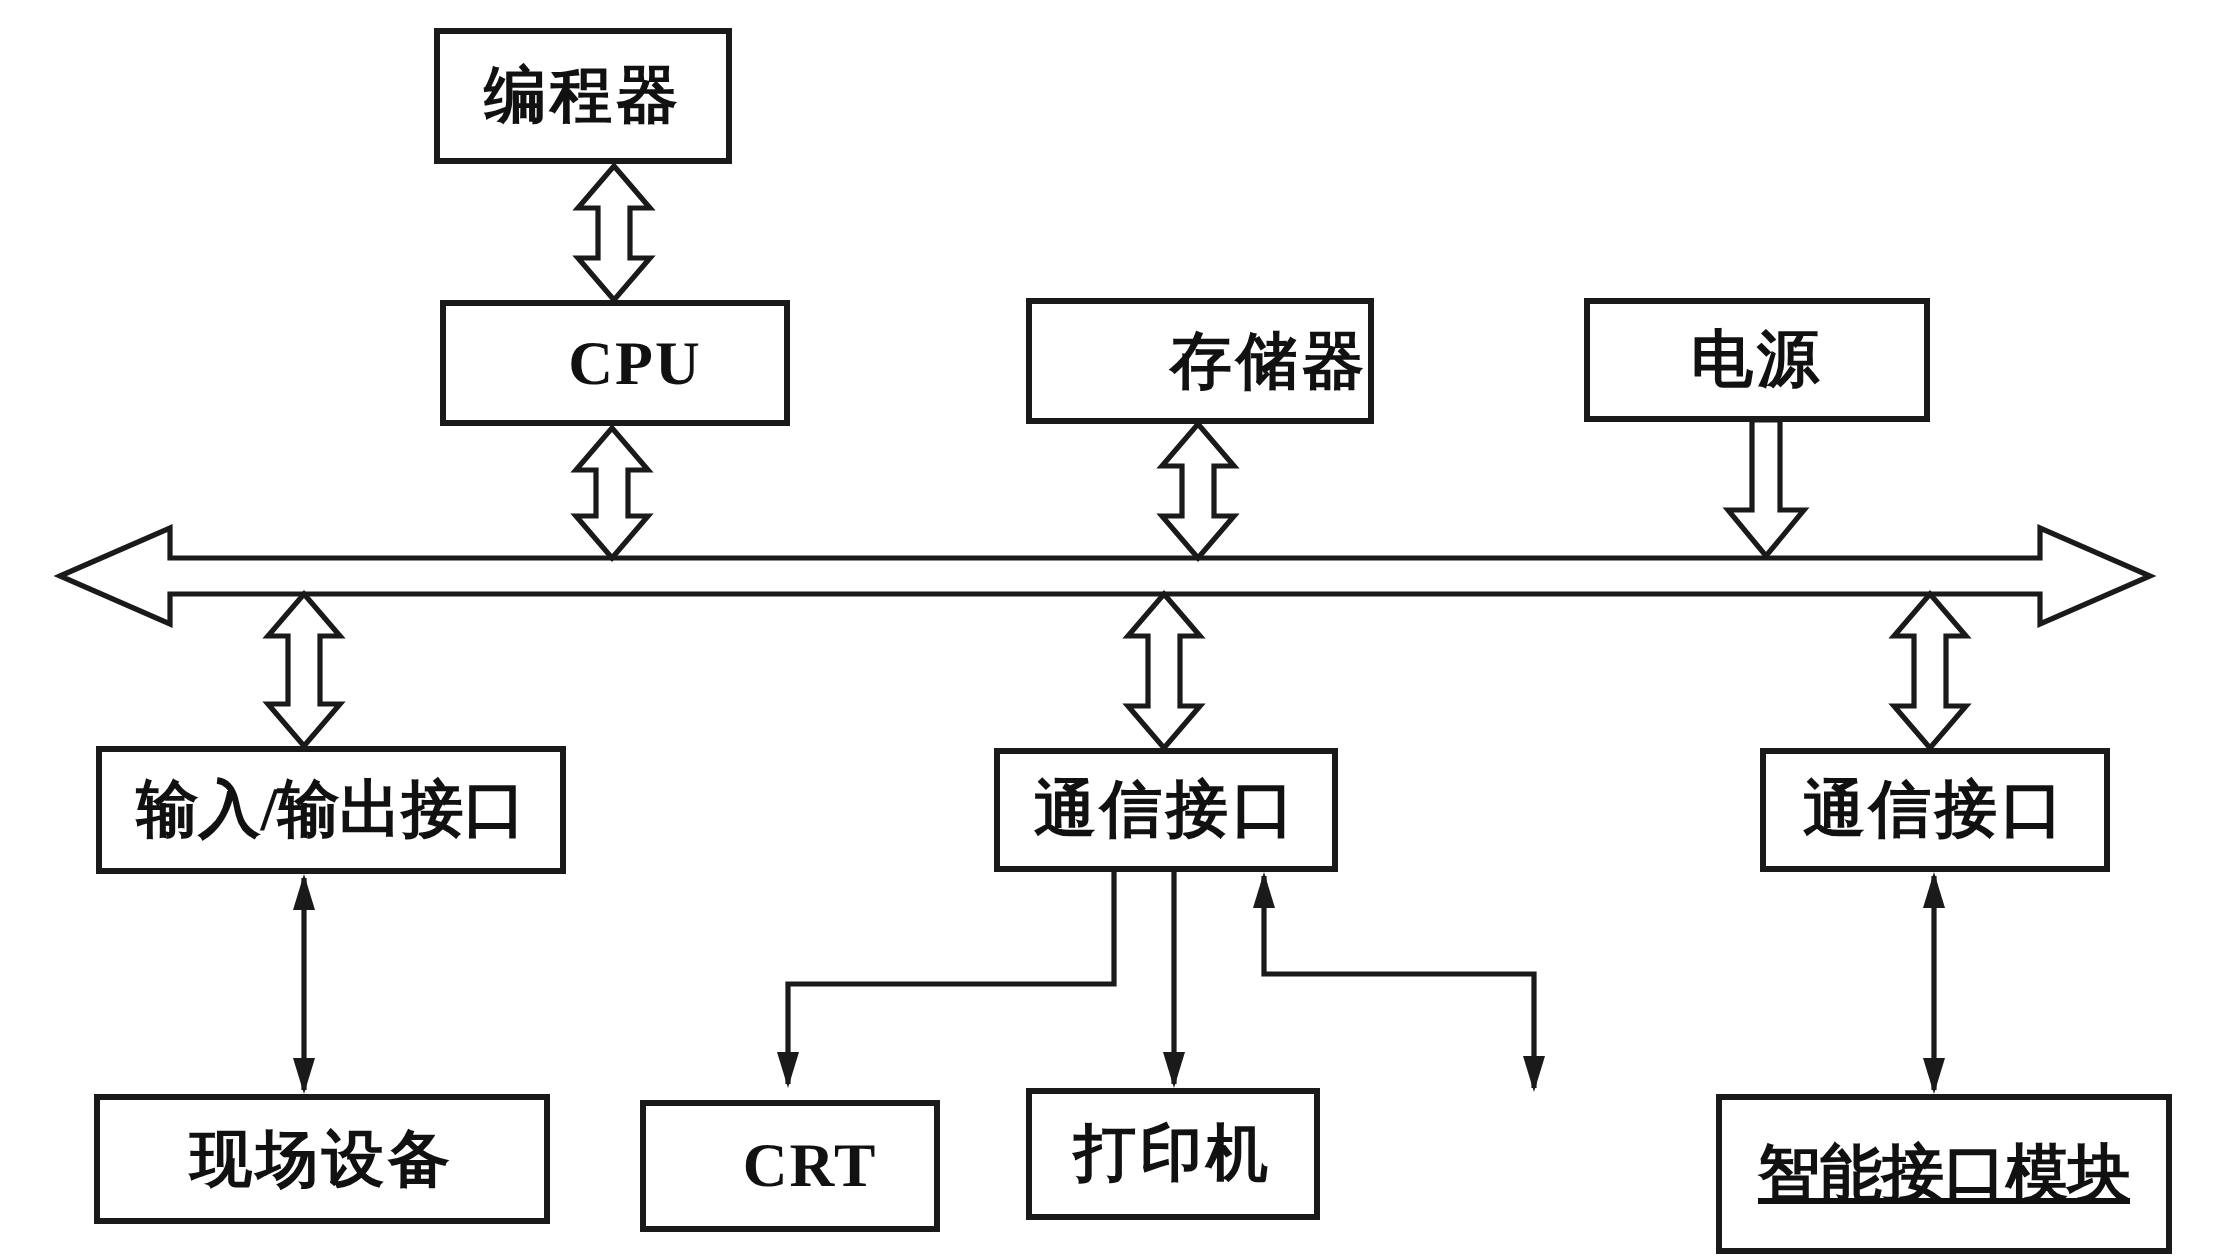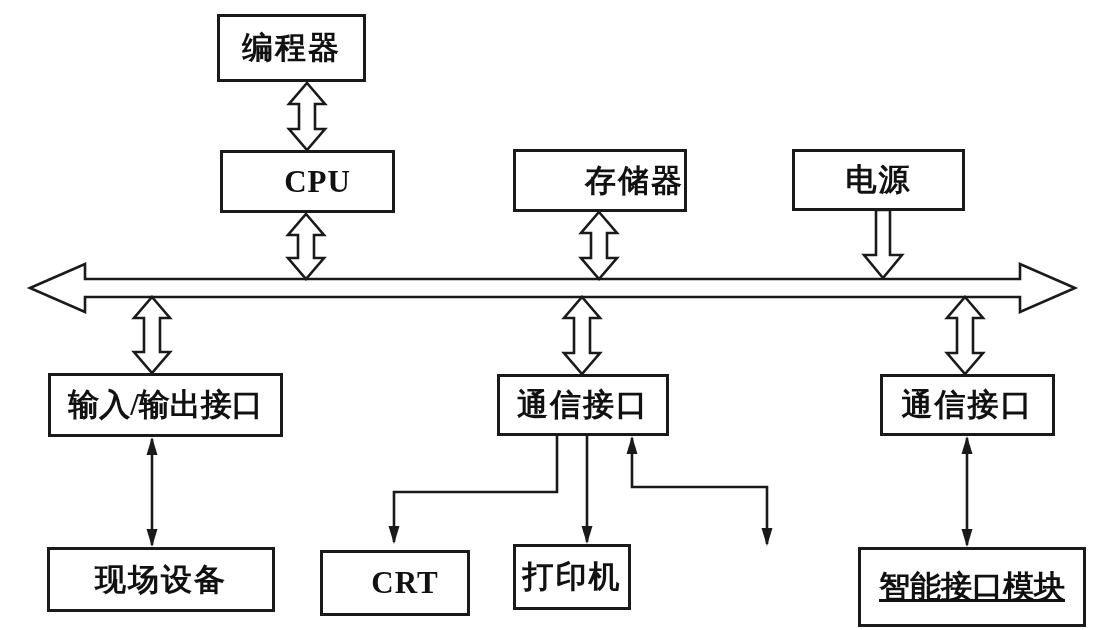--- a/index.html
+++ b/index.html
@@ -40,21 +40,21 @@
   
   #box-programmer        { left: 217px; top: 14px;  width: 149px; height: 68px; }
   #box-cpu               { left: 220px; top: 150px; width: 175px; height: 63px; }
   #box-memory            { left: 513px; top: 149px; width: 174px; height: 63px; justify-content: flex-end; }
   #box-power             { left: 792px; top: 149px; width: 173px; height: 62px; }
   #box-io-interface      { left: 48px;  top: 373px; width: 235px; height: 64px; letter-spacing: 0; }
   #box-comm-mid          { left: 497px; top: 374px; width: 172px; height: 62px; }
   #box-comm-right        { left: 880px; top: 374px; width: 175px; height: 62px; }
   #box-field-device      { left: 47px;  top: 547px; width: 228px; height: 65px; }
   #box-crt               { left: 320px; top: 522px; width: 150px; height: 66px; margin-top: 28px; }
-  #box-printer           { left: 513px; top: 544px; width: 118px; height: 66px; }
+  #box-printer           { left: 513px; top: 544px; width: 147px; height: 66px; }
   #box-other-plc         { left: 698px; top: 546px; width: 144px; height: 62px; letter-spacing: 1px; }
   #box-smart-module      { left: 858px; top: 547px; width: 228px; height: 80px; letter-spacing: 0; text-decoration: underline; }
 
   .hollow { fill: #ffffff; stroke: #1a1a1a; stroke-width: 2.6; stroke-linejoin: miter; }
   .thin   { fill: none; stroke: #1a1a1a; stroke-width: 2.6; }
 </style>
 </head>
 <body>
 
 <div class="canvas">

